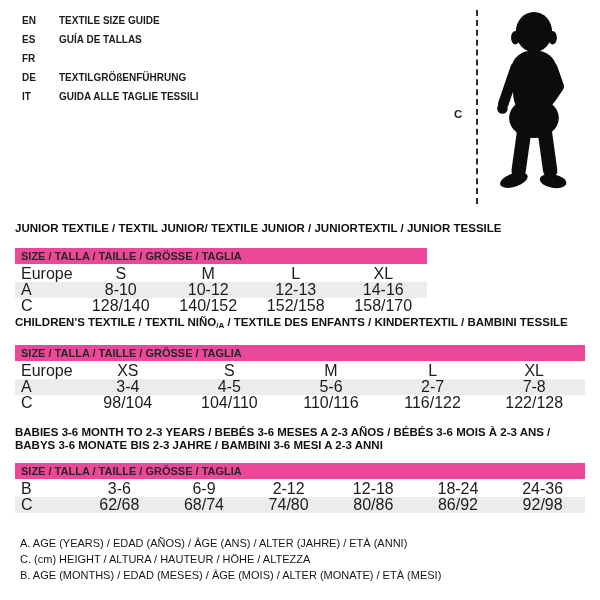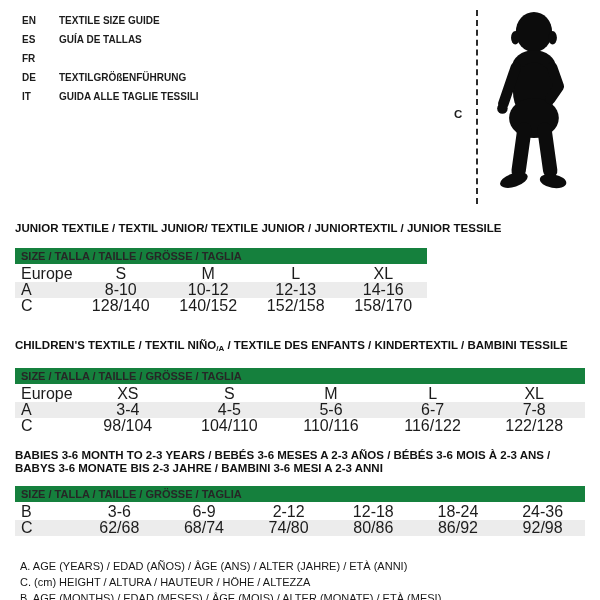--- a/index.html
+++ b/index.html
@@ -15,28 +15,28 @@
   .figure-block { position:absolute; top:8px; left:448px; width:142px; height:198px; }
   .measure-line { position:absolute; left:28px; top:2px; height:194px; width:0;
                   border-left:2px dashed #2b2b2b; }
   .measure-label { position:absolute; left:6px; top:100px; font-size:11.5px; font-weight:bold; }
   .baby-svg { position:absolute; left:36px; top:2px; width:98px; height:196px; }
 
   
   .section { margin-left:15px; margin-right:15px; }
   .sec-title { font-size:11.5px; font-weight:bold; line-height:13px; color:#111; }
   #sec1 .sec-title { margin-top:17px;  margin-bottom:13px; }
-  #sec2 .sec-title { margin-top:25px; margin-bottom:13px; }
+  #sec2 .sec-title { margin-top:2px; margin-bottom:13px; }
   #sec3 .sec-title { margin-top:15px; margin-bottom:11px; }
   .sub { font-size:8px; vertical-align:-2px; }
 
   table.size-table { border-collapse:collapse; table-layout:fixed; }
   table.t1 { width:412px; }
   table.t2, table.t3 { width:570px; }
-  table.size-table th { background:#15803d; color:#262626; font-size:11px; font-weight:bold;
+  table.size-table th { background:#ec4899; color:#262626; font-size:11px; font-weight:bold;
                         text-align:left; height:16px; line-height:16px; padding:0 6px;
                         border-bottom:2px solid #ffffff; }
   table.size-table td { font-size:16px; height:16px; line-height:16px; padding:0 6px;
                         text-align:center; font-weight:normal; }
   table.size-table td.lbl { text-align:left; }
   table.size-table col.c-label { width:62px; }
   tr.shaded td { background:#ececec; }
 
   
   .footnotes { margin:22px 15px 0 20px; }
@@ -158,21 +158,21 @@
         <td>S</td>
         <td>M</td>
         <td>L</td>
         <td>XL</td>
       </tr>
       <tr class="shaded">
         <td class="lbl">A</td>
         <td>3-4</td>
         <td>4-5</td>
         <td>5-6</td>
-        <td>6-7</td>
+        <td>2-7</td>
         <td>7-8</td>
       </tr>
       <tr>
         <td class="lbl">C</td>
         <td>98/104</td>
         <td>104/110</td>
         <td>110/116</td>
         <td>116/122</td>
         <td>122/128</td>
       </tr>

